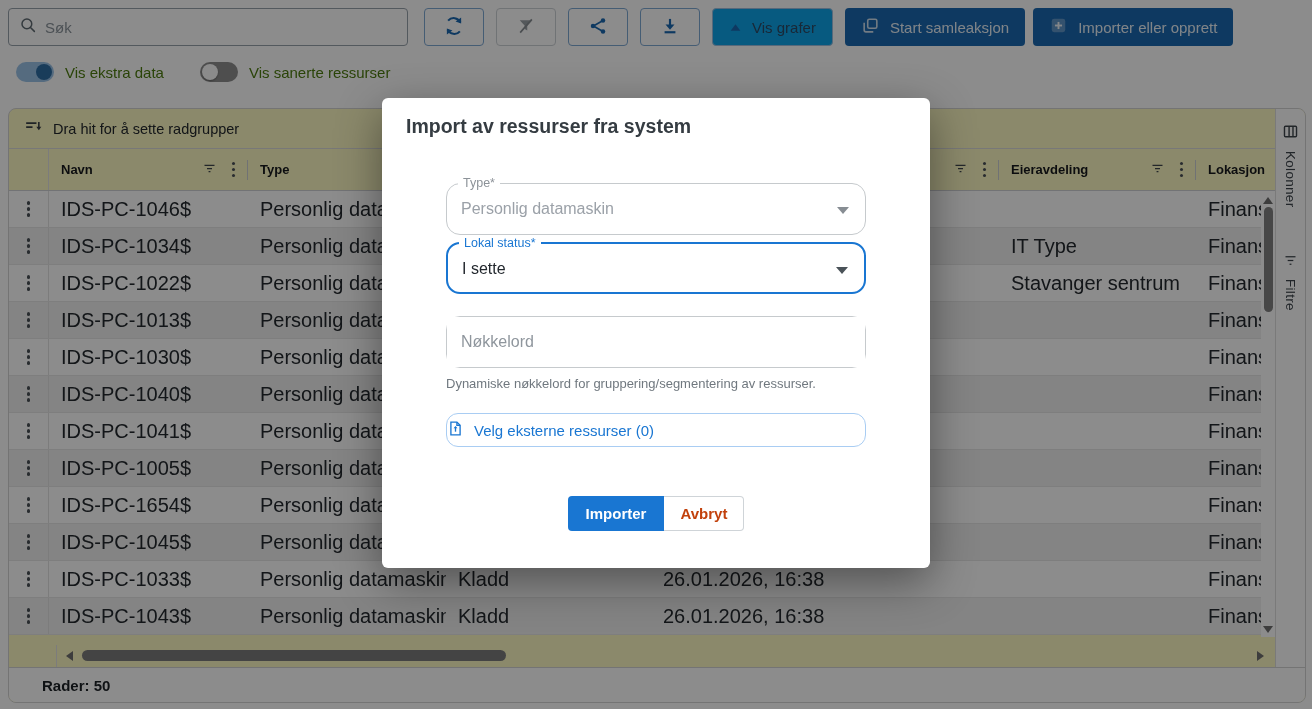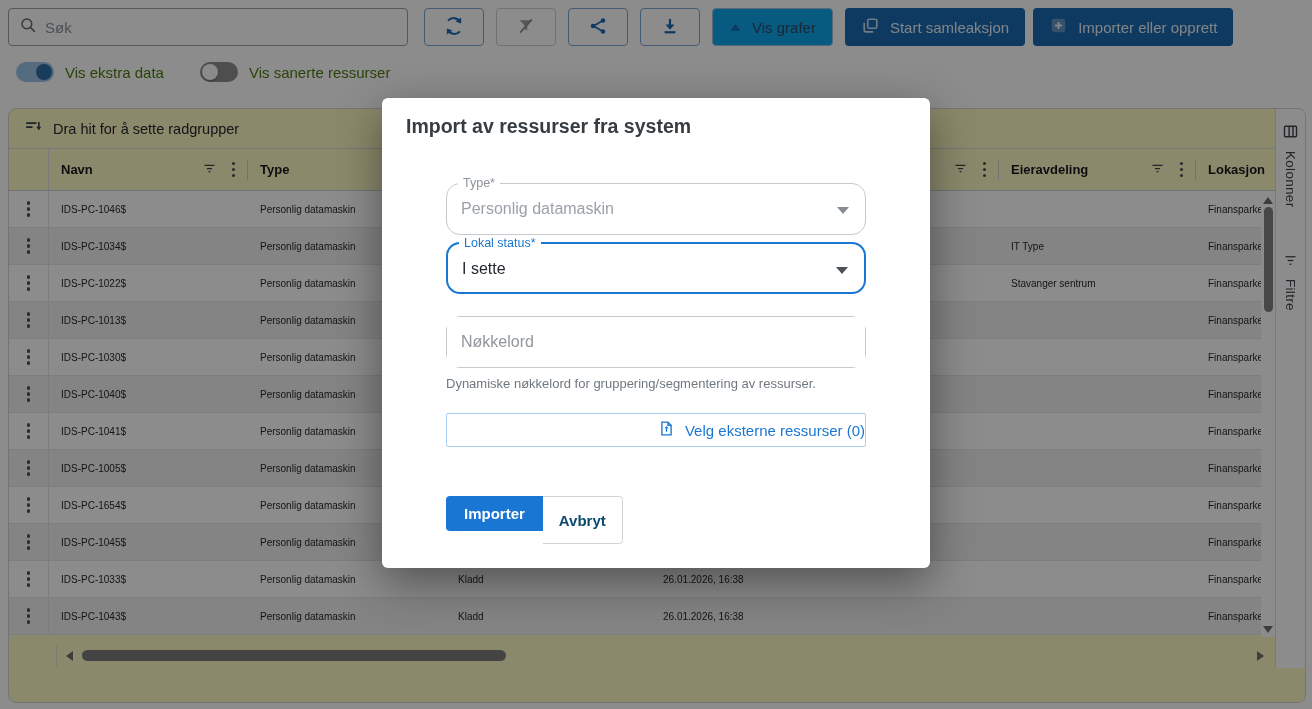--- a/index.html
+++ b/index.html
@@ -36,21 +36,21 @@
   .gridarea { position:absolute; left:0; top:0; width:1267px; height:559px; overflow:hidden; }
   .groupbar { height:40px; border-bottom:1px solid #dadada; display:flex; align-items:center; padding-left:14px; gap:11px;
               font-size:14.5px; color:#23282d; }
   .thead { height:42px; border-bottom:1px solid #cfd2d5; display:flex; }
   .th { display:flex; align-items:center; padding-left:12px; position:relative; font-weight:700; font-size:13px; color:#16191c; cursor:pointer; }
   .hicons { margin-left:auto; display:flex; align-items:center; gap:11px; padding-right:9px; }
   .sep { position:absolute; right:0; top:11px; height:20px; width:1px; background:#ccd0d3; }
   .gutter { width:40px; flex:0 0 40px; border-right:1px solid #e2e2e2; display:flex; align-items:center; justify-content:center; }
   .c1{width:199px;flex:0 0 199px;} .c2{width:198px;flex:0 0 198px;} .c3{width:205px;flex:0 0 205px;}
   .c4{width:348px;flex:0 0 348px;} .c5{width:197px;flex:0 0 197px;gap:32px;} .c6{width:245px;flex:0 0 245px;}
-  .trow { height:37px; display:flex; border-bottom:1px solid #e5e5e5; font-size:10px; color:#24292e; background:#fff; }
+  .trow { height:37px; display:flex; border-bottom:1px solid #e5e5e5; font-size:20px; color:#24292e; background:#fff; }
   .trow.even { background:#f0f0f0; }
   .cell { padding:0 12px; display:flex; align-items:center; white-space:nowrap; overflow:hidden; }
   .kebab { display:flex; flex-direction:column; gap:2.5px; cursor:pointer; padding:4px; }
   .kebab i { width:3.5px; height:3.5px; border-radius:50%; background:#4a5056; }
 
   
   .vscroll { position:absolute; right:1px; top:82px; width:14px; height:446px; background:#fff;
              display:flex; flex-direction:column; align-items:center; }
   .arr-up { width:0; height:0; border-left:5px solid transparent; border-right:5px solid transparent; border-bottom:7px solid #6f6f6f; margin-top:6px; }
   .arr-dn { width:0; height:0; border-left:5px solid transparent; border-right:5px solid transparent; border-top:7px solid #6f6f6f; margin-bottom:4px; }
@@ -86,26 +86,26 @@
   .fld-disabled { border:1px solid #c6cacd; cursor:default; }
   .fld-disabled .flabel { color:#8c9298; } .fld-disabled .fvalue { color:#9ba1a8; }
   .fld-focus { border:2px solid #1976d2; cursor:pointer; }
   .fld-focus .flabel { color:#1976d2; } .fld-focus .fvalue { color:#23282e; }
   .fld-focus .darrow { border-top-color:#4a5258; }
   .fld-input { border:1px solid #c6cacd; margin-top:22px; }
   .fld-input input { width:100%; height:100%; border:none; outline:none; padding:0 14px; font:16px "Liberation Sans",sans-serif; color:#333; border-radius:6px; }
   .fld-input input::placeholder { color:#8f969d; }
   .mt23 { margin-top:7px; }
   .helper { margin-top:8px; font-size:13px; color:#70787f; }
-  .velg { margin-top:22px; height:34px; width:100%; border:1px solid #a9cdf3; border-radius:2px; background:#fff;
-          display:flex; align-items:center; justify-content:flex-end; gap:10px; font-size:15px; color:#1976d2; cursor:pointer; }
-  .btnrow { margin-top:49px; display:flex; }
+  .velg { margin-top:22px; height:34px; width:100%; border:1px solid #a9cdf3; border-radius:12px; background:#fff;
+          display:flex; align-items:center; justify-content:flex-start; gap:10px; font-size:15px; color:#1976d2; cursor:pointer; }
+  .btnrow { margin-top:49px; display:flex; justify-content:center; }
   .btn-import { height:35px; padding:0 18px; background:#1976d2; color:#fff; border:none; border-radius:4px 0 0 4px;
                 font:600 15px "Liberation Sans",sans-serif; cursor:pointer; }
-  .btn-cancel { height:48px; padding:0 16px; background:#fff; color:#0c4a6e; border:1px solid #cfd4d8; border-left:none;
+  .btn-cancel { height:35px; padding:0 16px; background:#fff; color:#c2410c; border:1px solid #cfd4d8; border-left:none;
                 border-radius:0 4px 4px 0; font:600 15px "Liberation Sans",sans-serif; cursor:pointer; }
 </style>
 </head>
 <body>
 
 <div class="toolbar">
   <div class="search">
     <span>
       <svg width="18" height="18" viewBox="0 0 24 24">
           <circle cx="10.5" cy="10.5" r="6.5" fill="none" stroke="#5f6a72" stroke-width="2"></circle>
@@ -517,20 +517,23 @@
         <svg width="15" height="15" viewBox="0 0 24 24">
             <line x1="4" y1="6" x2="20" y2="6" stroke="#3f464d" stroke-width="2"></line>
             <line x1="7.5" y1="12" x2="16.5" y2="12" stroke="#3f464d" stroke-width="2"></line>
             <line x1="10.5" y1="18" x2="13.5" y2="18" stroke="#3f464d" stroke-width="2"></line>
           </svg>
       </span>
       <span class="vlabel">Filtre</span>
     </div>
   </div>
 
+  <div class="pfooter">
+    <span>Rader: 50</span>
+  </div>
 </div>
 
 <div class="overlay"></div>
 
 <div class="modal">
   <div class="mtitle">Import av ressurser fra system</div>
   <div class="fields">
     <div class="fld fld-disabled">
       <span class="flabel">Type*</span>
       <span class="fvalue">Personlig datamaskin</span>

